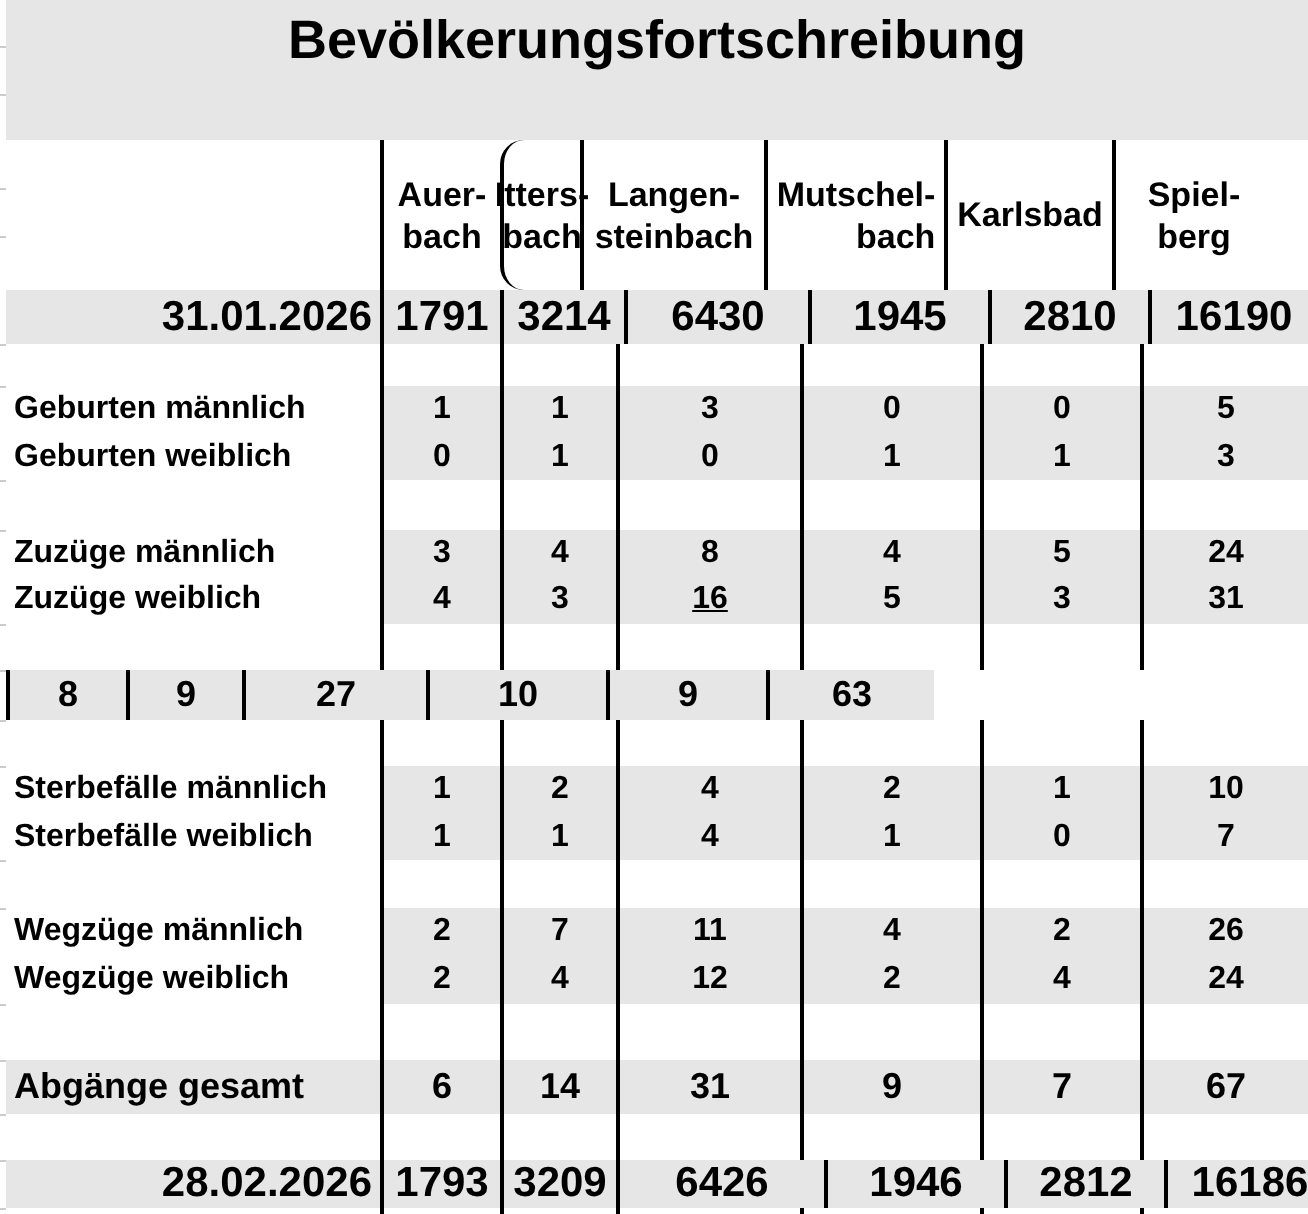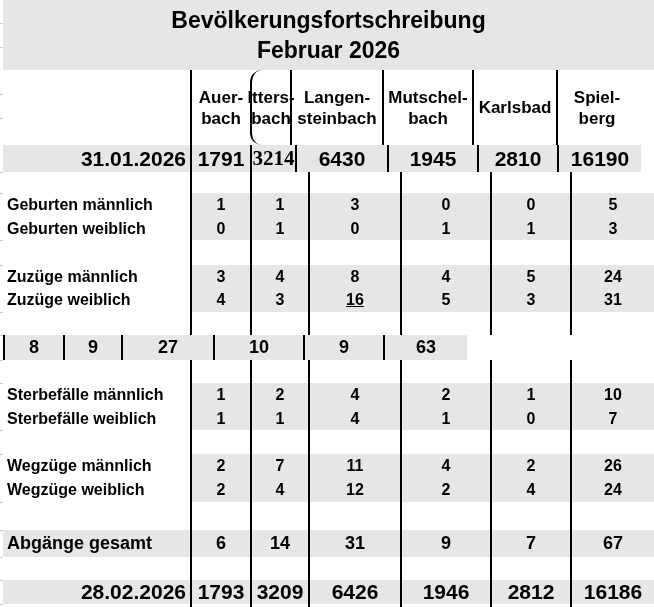--- a/index.html
+++ b/index.html
@@ -6,21 +6,21 @@
   html,body { background:#ffffff; }
   body { width:654px; height:607px; overflow:hidden; }
   .sheet {
     position:relative; width:654px; height:607px; background:#fff;
     font-family:"Liberation Sans","DejaVu Sans",sans-serif;
     font-weight:bold; color:#000;
   }
   .title-block {
     position:absolute; left:3px; top:0; width:651px; height:70px;
     background:var(--band); text-align:center;
-    font-size:23px; line-height:30px; padding-top:5px;
+    font-size:27px; line-height:30px; padding-top:5px;
   }
   .grid { position:absolute; left:3px; top:70px; width:651px; }
   .row { display:flex; width:651px; }
   .cell {
     flex:none; display:flex; align-items:center; justify-content:center;
     white-space:nowrap; position:relative; overflow:visible;
   }
   .cell.bordered { border-left:2px solid var(--border); }
   .cell.label { justify-content:flex-start; padding-left:4px; }
   .cell.label.right { justify-content:flex-end; padding-right:4px; }
@@ -33,41 +33,40 @@
   .row.t-total { font-size:18px; }
   .row.t-date { font-size:21px; }
   .tick { position:absolute; left:0; width:3px; height:1px; background:var(--tick); }
 </style>
 </head>
 <body>
 
 <div class="sheet" style="--band: #e6e6e6; --border: #000000; --marker: #008000; --tick: #cccccc;">
   <div class="title-block">
     <div>Bevölkerungsfortschreibung</div>
-    <div>Februar 2026</div>
   </div>
   <div class="grid" id="grid">
     <div class="row header" id="header-row">
         <div class="cell label" style="width: 187px;"></div>
         <div class="cell bordered" style="width: 60px;">Auer-
 bach</div>
         <div class="cell bordered" style="width: 40px; border-radius: 12px;">Itters-
 bach</div>
         <div class="cell bordered" style="width: 92px;">Langen-
 steinbach</div>
-        <div class="cell bordered" style="width: 90px;">Mutschel-
+        <div class="cell bordered" style="width: 90px; text-align: right;">Mutschel-
 bach</div>
         <div class="cell bordered" style="width: 84px;">Karlsbad</div>
         <div class="cell bordered" style="width: 80px;">Spiel-
 berg</div>
       </div>
   <div class="row t-date" style="height: 27px;">
         <div class="cell label right" style="width: 187px;">31.01.2026</div>
         <div class="cell bordered val" style="width: 60px;">1791</div>
-        <div class="cell bordered val" style="width: 45px; font-family: Liberation Serif, serif;">3214</div>
+        <div class="cell bordered val" style="width: 62px;">3214</div>
         <div class="cell bordered val" style="width: 92px;">6430</div>
         <div class="cell bordered val" style="width: 90px;">1945</div>
         <div class="cell bordered val" style="width: 80px;">2810</div>
         <div class="cell bordered val" style="width: 84px;">16190</div>
       </div>
       <div class="row t-gap" style="height: 21px;">
         <div class="cell label" style="width: 187px;"></div>
         <div class="cell bordered" style="width: 60px;"></div>
         <div class="cell bordered" style="width: 58px;"></div>
         <div class="cell bordered" style="width: 92px;"></div>
@@ -215,21 +214,21 @@
         <div class="cell bordered" style="width: 58px;"></div>
         <div class="cell bordered" style="width: 92px;"></div>
         <div class="cell bordered" style="width: 90px;"></div>
         <div class="cell bordered" style="width: 80px;"></div>
         <div class="cell bordered" style="width: 84px;"></div>
       </div>
       <div class="row t-date" style="height: 24px;">
         <div class="cell label right" style="width: 187px;">28.02.2026</div>
         <div class="cell bordered val" style="width: 60px;">1793</div>
         <div class="cell bordered val" style="width: 58px;">3209</div>
-        <div class="cell bordered val" style="width: 92px;">6426</div>
+        <div class="cell bordered val" style="width: 104px;">6426</div>
         <div class="cell bordered val" style="width: 90px;">1946</div>
         <div class="cell bordered val" style="width: 80px;">2812</div>
         <div class="cell bordered val" style="width: 84px;">16186</div>
       </div>
       <div class="row t-gap" style="height: 3px;">
         <div class="cell label" style="width: 187px;"></div>
         <div class="cell bordered" style="width: 60px;"></div>
         <div class="cell bordered" style="width: 58px;"></div>
         <div class="cell bordered" style="width: 92px;"></div>
         <div class="cell bordered" style="width: 90px;"></div>

